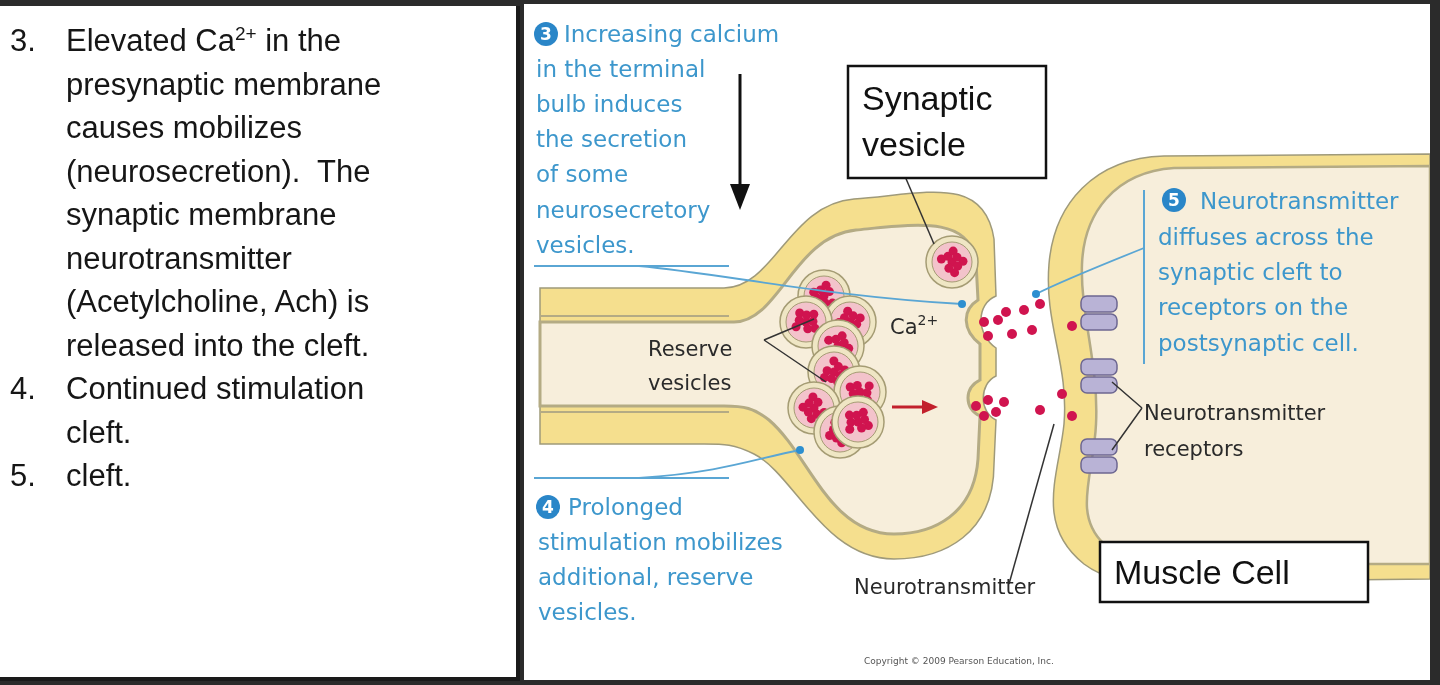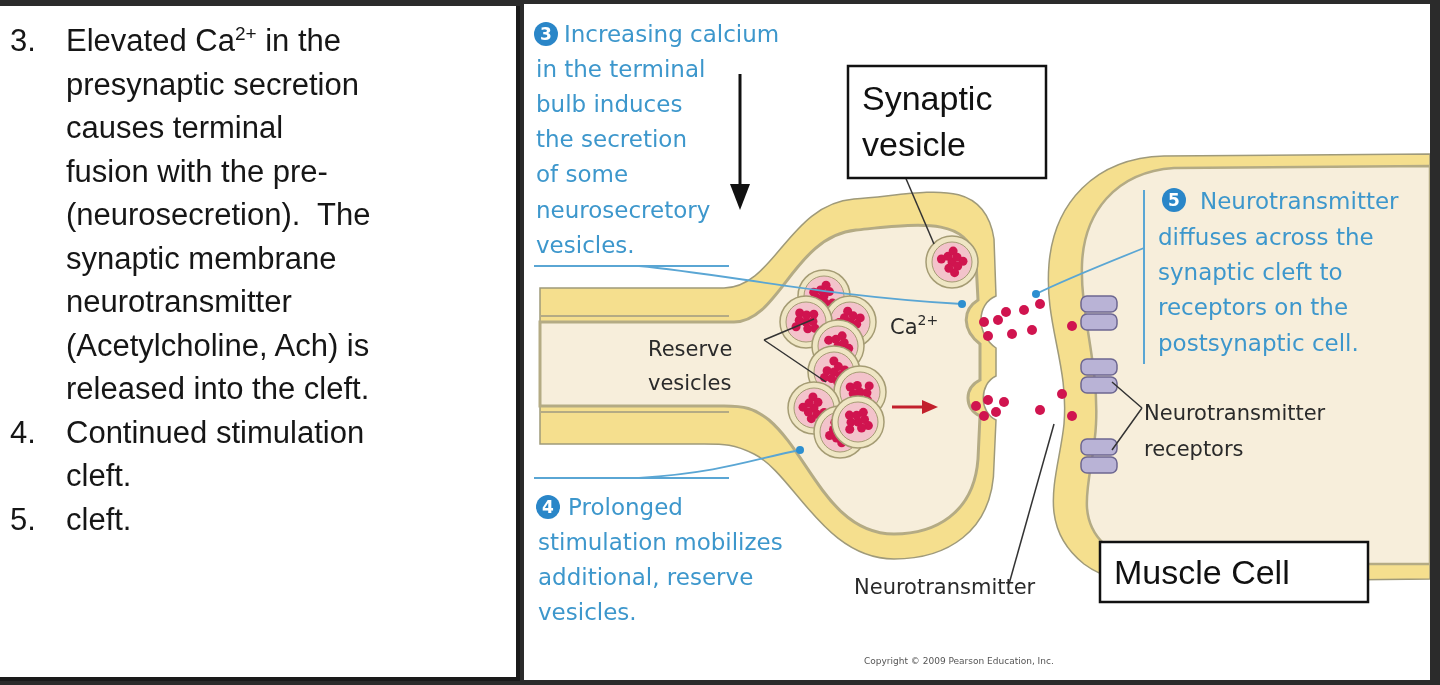--- a/index.html
+++ b/index.html
@@ -20,23 +20,22 @@
 </style>
 </head>
 <body>
 
 <div id="left-panel">
   <ol id="steps">
     <li class="step">
       <span class="step-num">3.</span>
       <span class="step-text">
         <div><span>Elevated Ca</span><sup>2+</sup><span> in the</span></div>
-        <div>presynaptic secretion</div>
-        <div>causes terminal</div>
-        <div>fusion with the pre-</div>
+        <div>presynaptic membrane</div>
+        <div>causes mobilizes</div>
         <div style="white-space:pre">(neurosecretion).  The</div>
         <div>synaptic membrane</div>
         <div>neurotransmitter</div>
         <div>(Acetylcholine, Ach) is</div>
         <div>released into the cleft.</div>
       </span>
     </li>
     <li class="step">
       <span class="step-num">4.</span>
       <span class="step-text">

